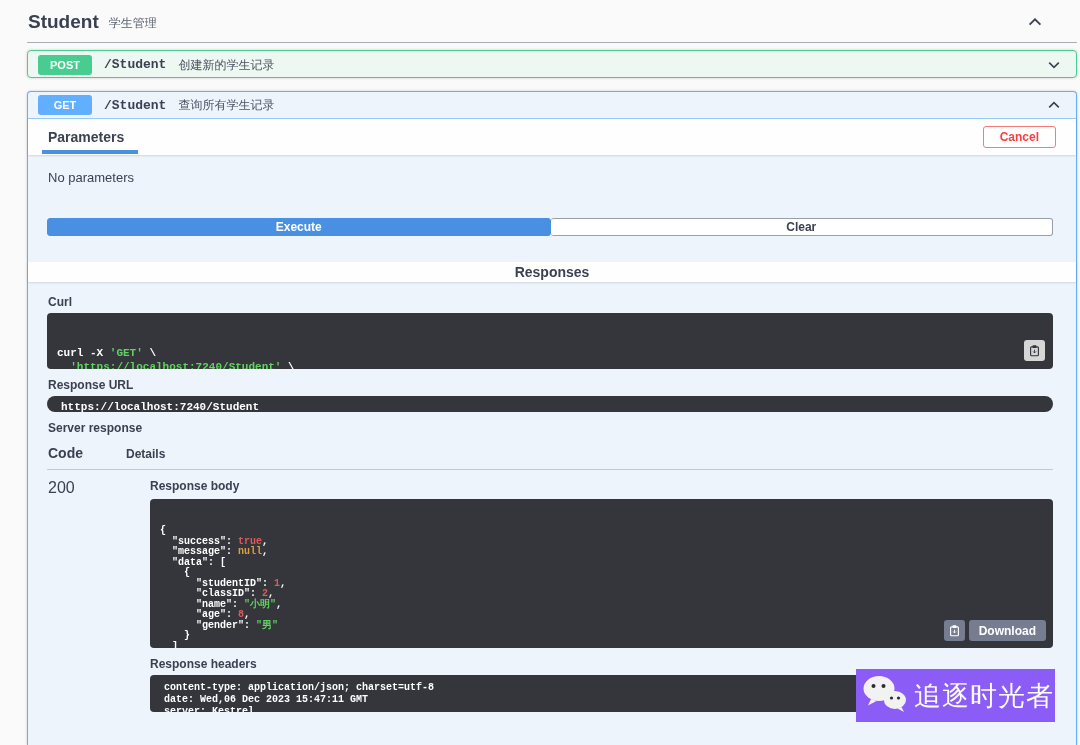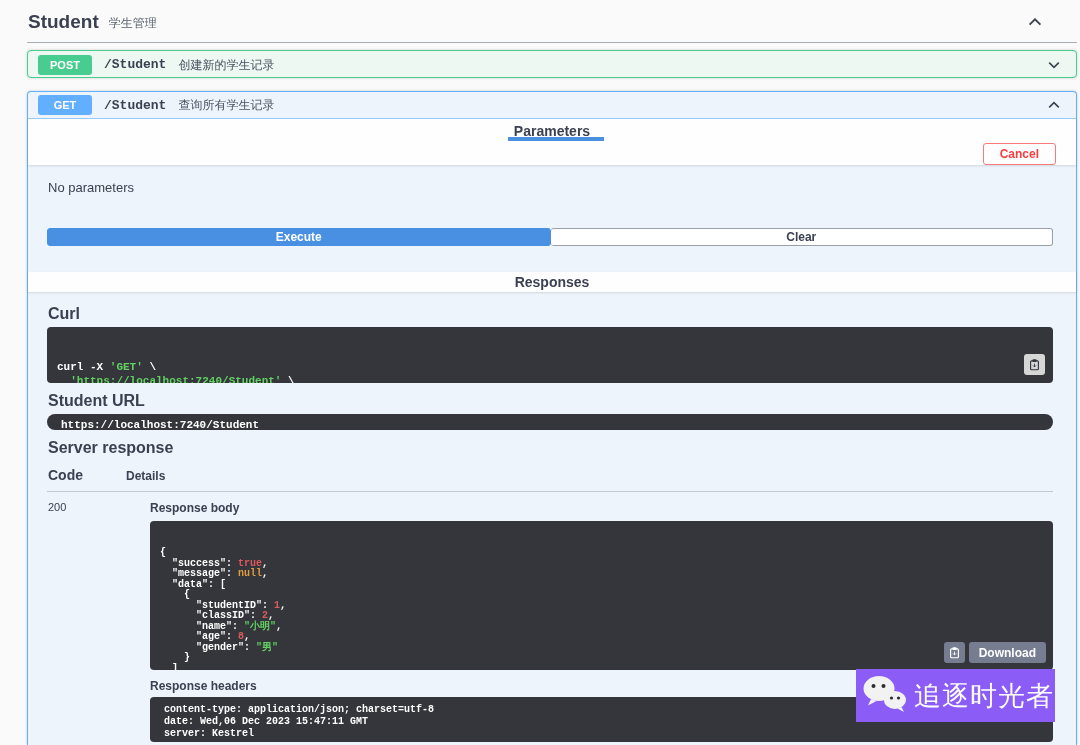--- a/index.html
+++ b/index.html
@@ -29,40 +29,40 @@
   .opblock.post { top:50px; height:28px; background:#edf8f2; border:1px solid #49cc90; }
   .badge.post { background:#49cc90; }
   .opblock.get { top:91px; height:654px; background:#edf4fc; border:1px solid #61affe;
                  border-bottom:none; border-radius:4px 4px 0 0; }
   .badge.get { background:#61affe; }
   .opblock.get .ob-head { border-bottom:1px solid rgba(97,175,254,.6); }
 
   
   .section-bar { background:rgba(255,255,255,.9); box-shadow:0 1px 2px rgba(0,0,0,.12);
                  display:flex; align-items:center; padding:0 20px; }
-  .params-bar { height:46px;flex-direction:column; }
+  .params-bar { height:36px; }
   .tab { position:relative; height:38px; display:flex; align-items:center; cursor:pointer; }
   .tab span { font-size:14px; font-weight:bold; color:#3b4151; }
   .tab .underline { position:absolute; left:-6px; right:-14px; bottom:2px; height:4px; background:#4990e2; }
   .cancel-btn { margin-left:auto; background:transparent; border:1.5px solid #f87a7a; color:#f93e3e;
                 font-size:12px; font-weight:bold; padding:3px 16px; border-radius:3px; cursor:pointer;
                 font-family:"Liberation Sans",sans-serif; }
 
   .no-params { padding:15px 0 0 20px; font-size:13px; color:#3b4151; height:63px; }
 
   .exec-row { display:flex; margin:0 23px 0 19px; height:18px; }
   .exec-row button { flex:1; font-size:12px; font-weight:bold; border-radius:3px; cursor:pointer;
                      font-family:"Liberation Sans",sans-serif; line-height:1; }
   .execute-btn { background:#4990e2; color:#fff; border:1px solid #4990e2; border-radius:3px 0 0 3px; }
   .clear-btn { background:#fff; color:#3b4151; border:1px solid #9aa0a8; border-left:none; border-radius:0 3px 3px 0; }
 
   .responses-bar { height:20px; margin-top:26px;justify-content:center; }
   .responses-bar span { font-size:14px; font-weight:bold; color:#3b4151; }
 
-  .lbl { font-size:16px; font-weight:bold; color:#3b4151; margin-left:20px; }
+  .lbl { font-size:12px; font-weight:bold; color:#3b4151; margin-left:20px; }
   .curl-lbl { margin-top:13px; }
   .url-lbl { margin-top:9px; }
   .server-lbl { margin-top:9px; }
 
   
   .codeblock { position:relative; background:#34363b; border-radius:4px; color:#fff;
                font-family:"Liberation Mono","DejaVu Sans Mono",monospace; font-weight:bold;
                white-space:pre; overflow:hidden; }
   .curl-block { margin:4px 23px 0 19px; height:56px; padding:7px 10px; font-size:11px; line-height:13.5px; }
   .urlbar { margin:4px 23px 0 19px; height:16px; background:#34363b; border-radius:9px;
@@ -80,30 +80,30 @@
               border-radius:3px; cursor:pointer; display:flex; align-items:center; justify-content:center; }
   .copy-btn.light { background:rgba(255,255,255,.8); color:#34363b; }
   .copy-btn.gray  { background:#767d90; color:#fff; position:static; }
 
   .code-details { display:flex; align-items:baseline; margin:10px 0 0 20px; }
   .code-h { font-size:14px; font-weight:bold; color:#3b4151; width:57px; }
   .details-h { font-size:12px; font-weight:bold; color:#3b4151; margin-left:21px; }
   .hdivider { margin:8px 23px 0 19px; border-bottom:1px solid #c3c9d0; }
 
   .response-row { display:flex; margin-top:9px; }
-  .status-col { width:98px; padding-left:20px; font-size:11px; color:#3b4151; }
+  .status-col { width:98px; padding-left:20px; font-size:16px; color:#3b4151; }
   .detail-col { flex:1; margin-right:23px;padding-left:24px; }
   .lbl2 { font-size:12px; font-weight:bold; color:#3b4151; }
   .body-block { margin-top:6px; height:149px; padding:6px 10px; font-size:10px; line-height:10.5px; }
   .block-actions { position:absolute; right:7px; bottom:7px; display:flex; gap:4px; }
   .download-btn { background:#767d90; color:#fff; border:none; border-radius:3px; height:21px;
                   padding:0 10px; font-size:12px; font-weight:bold; cursor:pointer;
                   font-family:"Liberation Sans",sans-serif; }
   .headers-lbl { margin-top:9px; }
-  .headers-block { margin-top:4px; height:45px; padding:7px 10px 7px 14px; font-size:10px; line-height:12px; }
+  .headers-block { margin-top:4px; height:37px; padding:7px 10px 7px 14px; font-size:10px; line-height:12px; }
 
   
   .watermark { position:absolute; left:856px; top:669px; width:199px; height:53px; background:#8b5cf6;
                display:flex; align-items:center; padding-left:6px; }
   .watermark .wm-text { color:#fff; font-size:27px; letter-spacing:1px; margin-left:6px;
                         font-family:"Liberation Sans",sans-serif; }
 
   .chev svg { display:block; }
 </style>
 </head>
@@ -170,21 +170,21 @@
     <div class="codeblock curl-block">
       <div><span class="tok-plain">curl -X </span><span class="tok-str">'GET'</span><span class="tok-plain"> \</span></div><div><span class="tok-plain">  </span><span class="tok-str">'https://localhost:7240/Student'</span><span class="tok-plain"> \</span></div><button class="copy-btn light">
         <svg width="13" height="13" viewBox="0 0 16 16">
             <rect x="3.2" y="3.5" width="9.6" height="11" rx="1.2" fill="none" stroke="currentColor" stroke-width="1.4"></rect>
             <rect x="5.5" y="1.6" width="5" height="3.4" rx="1" fill="currentColor"></rect>
             <path d="M8 7 v4 M6.2 9.2 L8 11 L9.8 9.2" stroke="currentColor" stroke-width="1.1" fill="none"></path>
           </svg>
       </button>
     </div>
 
-    <div class="lbl url-lbl">Student URL</div>
+    <div class="lbl url-lbl">Response URL</div>
     <div class="urlbar">https://localhost:7240/Student</div>
 
     <div class="lbl server-lbl">Server response</div>
     <div class="code-details">
       <span class="code-h">Code</span>
       <span class="details-h">Details</span>
     </div>
     <div class="hdivider"></div>
 
     <div class="response-row">

